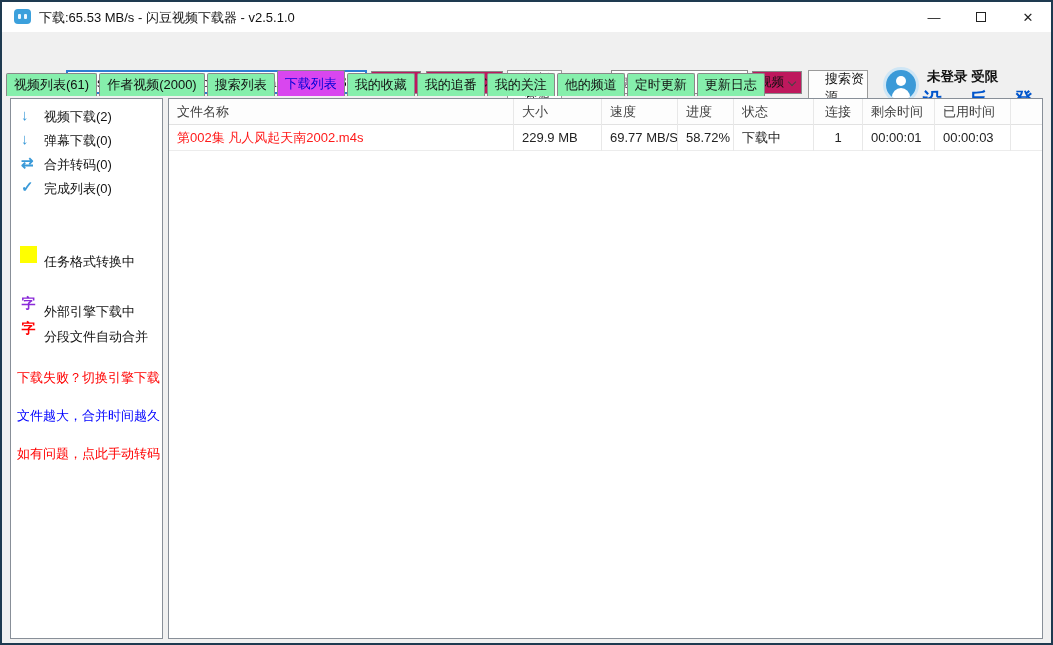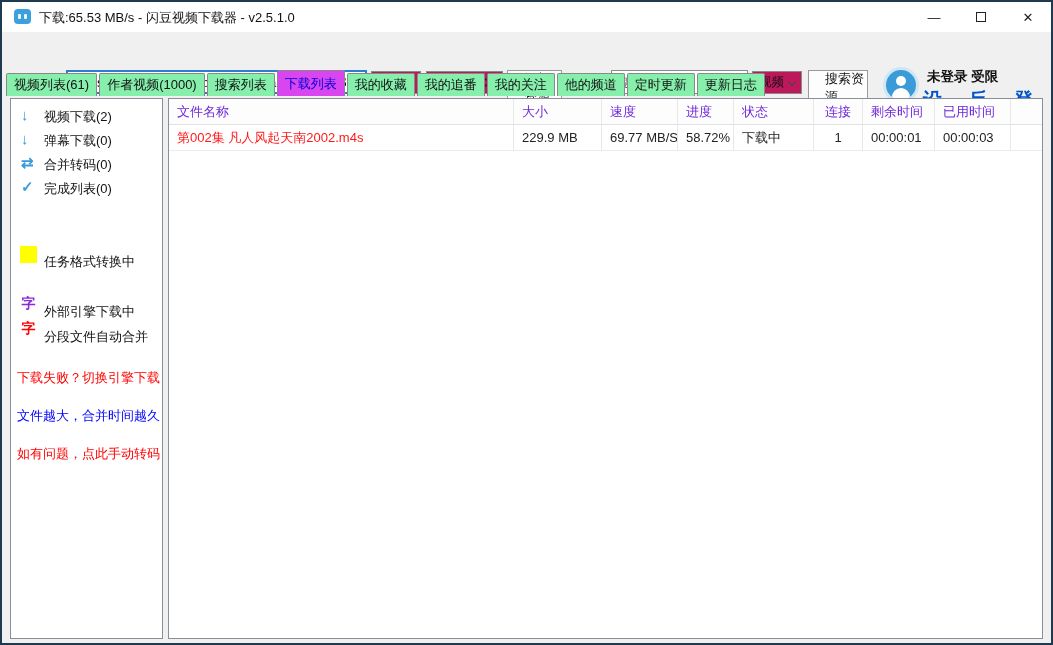--- a/index.html
+++ b/index.html
@@ -79,21 +79,21 @@
   .legend-item { position:absolute; left:0; width:100%; height:22px; }
   .swatch { position:absolute; left:9px; top:1px; width:17px; height:17px; }
   .glyph-char { position:absolute; left:9px; top:0; width:17px; text-align:center; font-size:14px; font-weight:bold; }
   .legend-label { position:absolute; left:33px; top:8px; font-size:13px; color:#111; }
   
   .note { position:absolute; left:6px; font-size:13px; white-space:nowrap; cursor:pointer; }
   
   .tbl-header { position:absolute; left:0; top:0; height:26px; width:873px; display:flex; background:#fdfdfd; border-bottom:1px solid #e2e2e2; }
   .tbl-row { position:absolute; left:0; top:26px; height:26px; width:873px; display:flex; background:#fff; border-bottom:1px solid #ececec; cursor:default; }
   .cell { height:26px; line-height:25px; font-size:13px; padding-left:8px; overflow:hidden; white-space:nowrap; border-right:1px solid #e8e8e8; color:#222; }
-  .hcell { color:#6d28d9; }
+  .hcell { color:#404040; }
   .c0{width:345px;} .c1{width:88px;} .c2{width:76px;} .c3{width:56px;} .c4{width:80px;}
   .c5{width:49px; text-align:center; padding-left:0;} .c6{width:72px;} .c7{width:76px;}
   .c8{flex:1; border-right:none;}
   .name-red { color:#ff1a1a; }
 </style>
 </head>
 <body>
 
 <div class="window">
 
@@ -136,21 +136,21 @@
     <div class="login-status">未登录 受限</div>
     <div class="acct-links">
       <span>设置</span>
       <span>反馈</span>
       <span>登录</span>
     </div>
   </div>
 
   <div class="tabstrip">
     <div class="tab">视频列表(61)</div>
-    <div class="tab">作者视频(1000)</div>
+    <div class="tab">作者视频(2000)</div>
     <div class="tab">搜索列表</div>
     <div class="tab active">下载列表</div>
     <div class="tab">我的收藏</div>
     <div class="tab">我的追番</div>
     <div class="tab">我的关注</div>
     <div class="tab">他的频道</div>
     <div class="tab">定时更新</div>
     <div class="tab">更新日志</div>
   </div>
 

